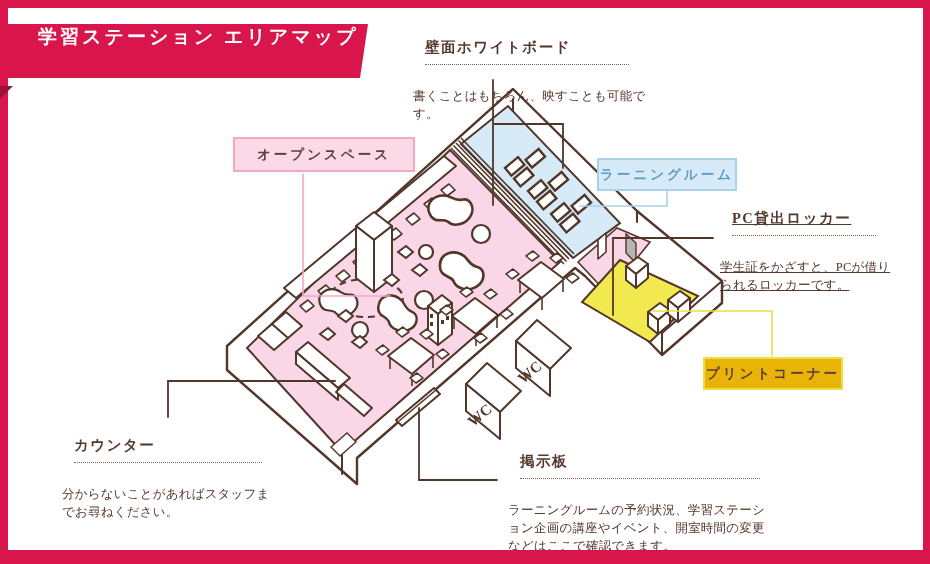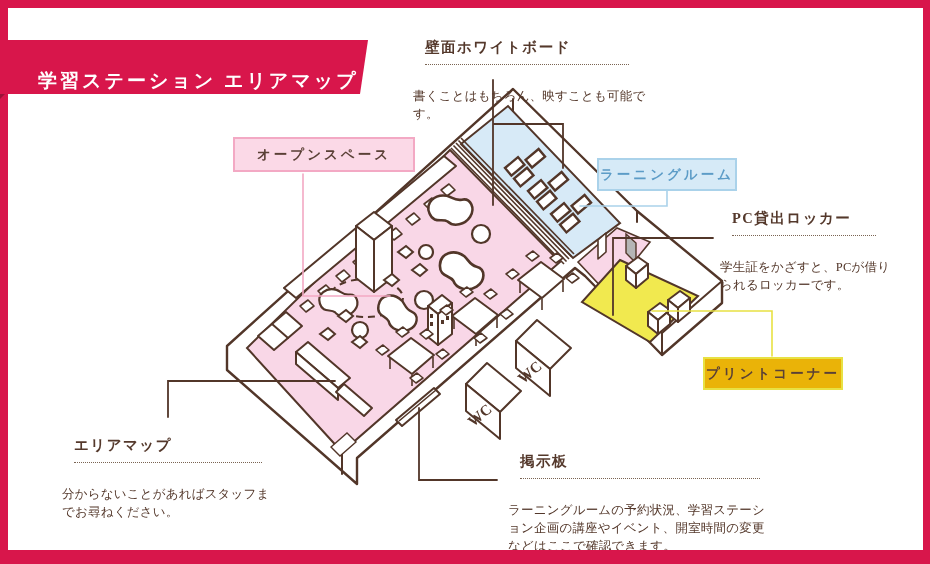--- a/index.html
+++ b/index.html
@@ -10,23 +10,23 @@
   }
   
   .frame{position:absolute;background:#d8164b;z-index:5;}
   .frame.top{left:0;top:0;width:930px;height:8px;}
   .frame.left{left:0;top:0;width:8px;height:564px;}
   .frame.right{right:0;top:0;width:7px;height:564px;}
   .frame.bottom{left:0;bottom:0;width:930px;height:14px;}
 
   
   .ribbon{
-    position:absolute;left:0;top:40px;width:368px;height:54px;background:#d8164b;z-index:6;
+    position:absolute;left:0;top:24px;width:368px;height:54px;background:#d8164b;z-index:6;
     clip-path:polygon(0 0,100% 0,calc(100% - 8px) 100%,0 100%);
-    display:flex;align-items:flex-end;
+    display:flex;align-items:flex-start;
   }
   .ribbon span{
     color:#ffffff;font-size:19px;font-weight:bold;letter-spacing:3px;padding-left:38px;white-space:nowrap;
   }
   .ribbon-fold{
     position:absolute;left:0;top:86px;width:13px;height:13px;background:#9b1238;z-index:5;
     clip-path:polygon(0 0,100% 0,0 100%);
   }
 
   
@@ -259,26 +259,26 @@
 </div>
 <div class="tag yellow" style="left:703px;top:357px;width:136px;height:29px;">
   <span>プリントコーナー</span>
 </div>
 
 <div class="ann" style="left:413px;top:26px;width:228px;">
   <h3>壁面ホワイトボード</h3>
   <div class="body" style="width:252px;">書くことはもちろん、映すことも可能です。</div>
 </div>
 
-<div class="ann" style="left:720px;top:197px;width:168px;">
+<div class="ann" style="left:720px;top:197px;width:168px;text-decoration:underline;">
   <h3>PC貸出ロッカー</h3>
   <div class="body" style="width:178px;">学生証をかざすと、PCが借りられるロッカーです。</div>
 </div>
 
 <div class="ann" style="left:62px;top:424px;width:212px;">
-  <h3>エリアマップ</h3>
+  <h3>カウンター</h3>
   <div class="body" style="width:214px;">分からないことがあればスタッフまでお尋ねください。</div>
 </div>
 
 <div class="ann" style="left:508px;top:440px;width:264px;">
   <h3>掲示板</h3>
   <div class="body" style="width:266px;">ラーニングルームの予約状況、学習ステーション企画の講座やイベント、開室時間の変更などはここで確認できます。</div>
 </div>
 
 </body></html>

